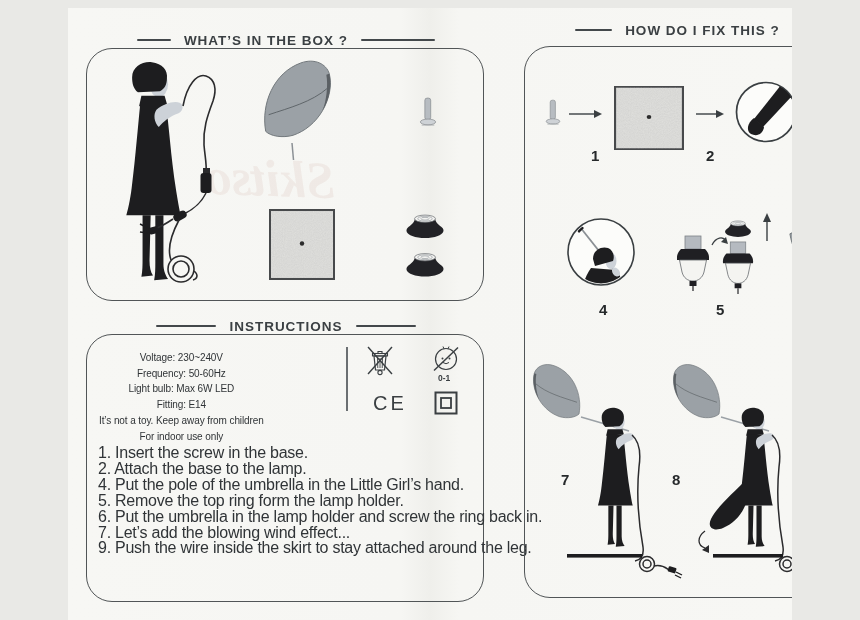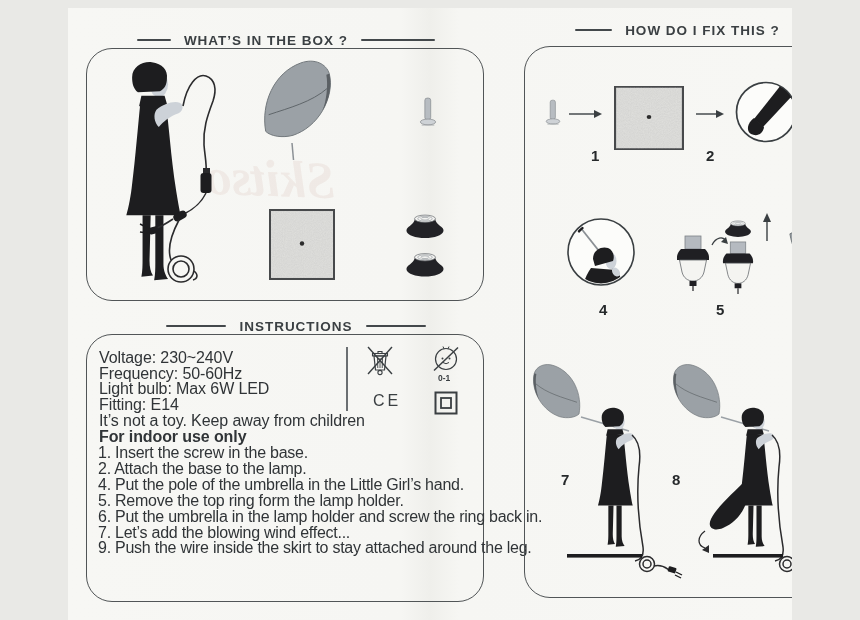--- a/index.html
+++ b/index.html
@@ -5,26 +5,26 @@
   html,body{margin:0;padding:0;background:#e9e9e6;}
   .sheet{position:relative;width:724px;height:620px;margin:8px auto;overflow:hidden;
     background:linear-gradient(90deg,#f7f7f4 0%,#f6f6f3 46%,#efefeb 50%,#f6f6f3 54%,#f7f7f4 100%);
     font-family:"Liberation Sans",sans-serif;color:#2e3234;}
   .hdr{position:absolute;display:flex;align-items:center;justify-content:center;gap:13px;height:16px;}
   .dash{height:1.8px;background:#43484b;border-radius:1px;flex:0 0 auto;}
   .hdr-t{font-size:13.5px;font-weight:700;letter-spacing:1px;color:#3b4043;white-space:nowrap;}
   .panel{position:absolute;border:1.6px solid #515557;border-radius:26px;}
   .ill{position:absolute;}
   .num{position:absolute;font-weight:700;font-size:15px;color:#26292b;z-index:3;}
-  .spec-block{position:absolute;font-size:16px;line-height:15.7px;letter-spacing:-0.1px;color:#303437;white-space:nowrap;}
+  .spec-block{position:absolute;font-size:10px;line-height:15.7px;letter-spacing:-0.1px;color:#303437;white-space:nowrap;text-align:center;}
   .steps-block{position:absolute;font-size:16px;line-height:15.9px;letter-spacing:-0.25px;color:#303437;white-space:nowrap;}
-  .b{font-weight:700;}
+  .b{font-weight:400;}
   .wm{position:absolute;transform:scaleX(-1) rotate(-2deg);font-family:"Liberation Serif",serif;
      font-style:italic;font-weight:700;font-size:52px;color:rgba(208,172,160,0.17);white-space:nowrap;}
-  .ce{position:absolute;font-size:16px;font-weight:500;letter-spacing:3px;color:#3a3f42;}
+  .ce{position:absolute;font-size:20px;font-weight:500;letter-spacing:3px;color:#3a3f42;}
   .agelabel{position:absolute;font-size:8.5px;font-weight:700;color:#3a3f42;}
 </style>
 </head>
 <body>
 
 <svg width="0" height="0" style="position:absolute" aria-hidden="true">
   <defs>
     <filter id="grain" x="0%" y="0%" width="100%" height="100%">
       <feTurbulence type="fractalNoise" baseFrequency="0.9" numOctaves="2" seed="5"></feTurbulence>
       <feColorMatrix type="matrix" values="0 0 0 0 0.45  0 0 0 0 0.45  0 0 0 0 0.45  0 0 0 0.6 0"></feColorMatrix>
@@ -112,21 +112,21 @@
     </svg>
 
     <svg class="ill" style="left:318px;top:163px" width="40" height="28" viewBox="0 0 44 30">
         <use href="#ringsym" width="44" height="30"></use>
       </svg>
     <svg class="ill" style="left:318px;top:201px" width="40" height="29" viewBox="0 0 44 30">
         <use href="#ringsym" width="44" height="30"></use>
       </svg>
   </div>
 
-  <div class="hdr" style="left:28px;top:310px;width:400px">
+  <div class="hdr" style="left:18px;top:310px;width:400px">
     <span class="dash" style="width:60px"></span>
     <span class="hdr-t">INSTRUCTIONS</span>
     <span class="dash" style="width:60px"></span>
   </div>
 
   <div class="panel" style="left:18px;top:326px;width:396px;height:266px">
     <div class="spec-block" style="left:12px;top:15px">
         <div>Voltage: 230~240V</div>
         <div>Frequency: 50-60Hz</div>
         <div>Light bulb: Max 6W LED</div>

